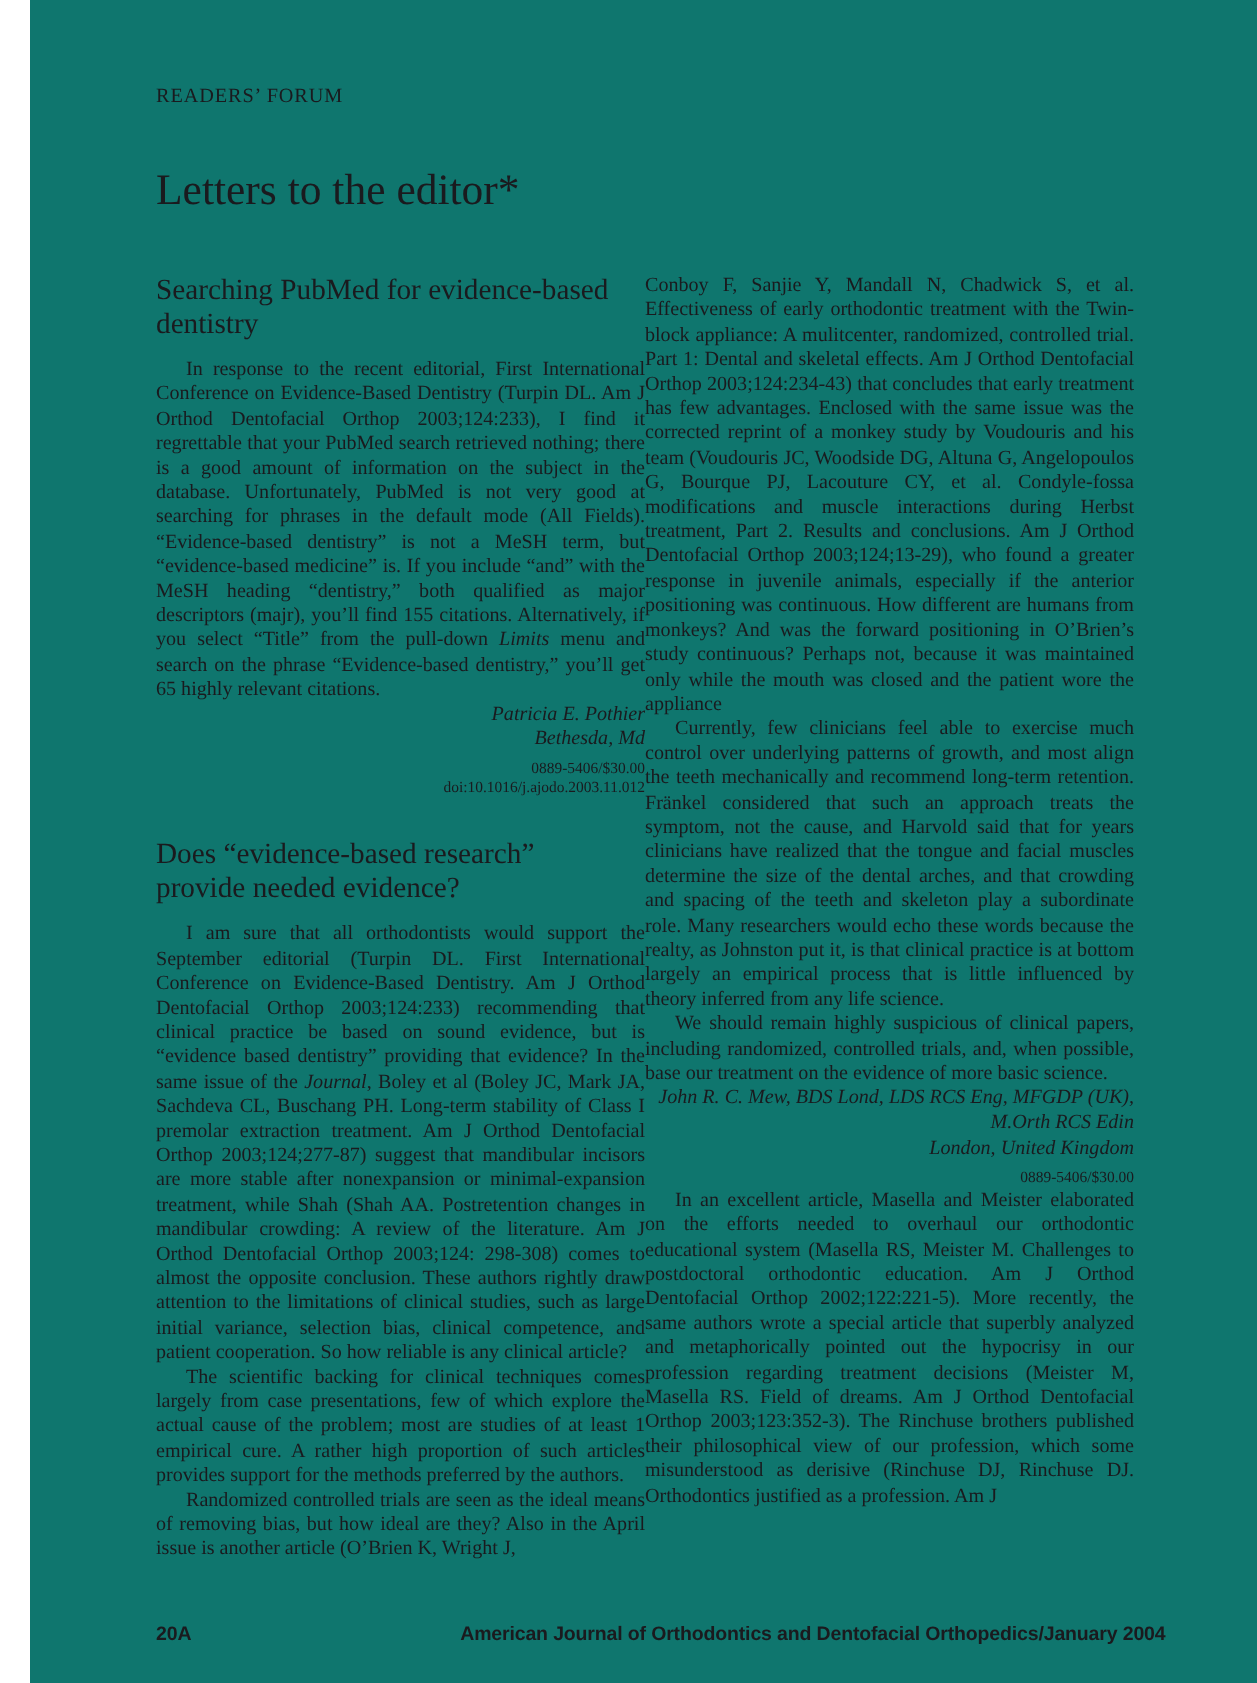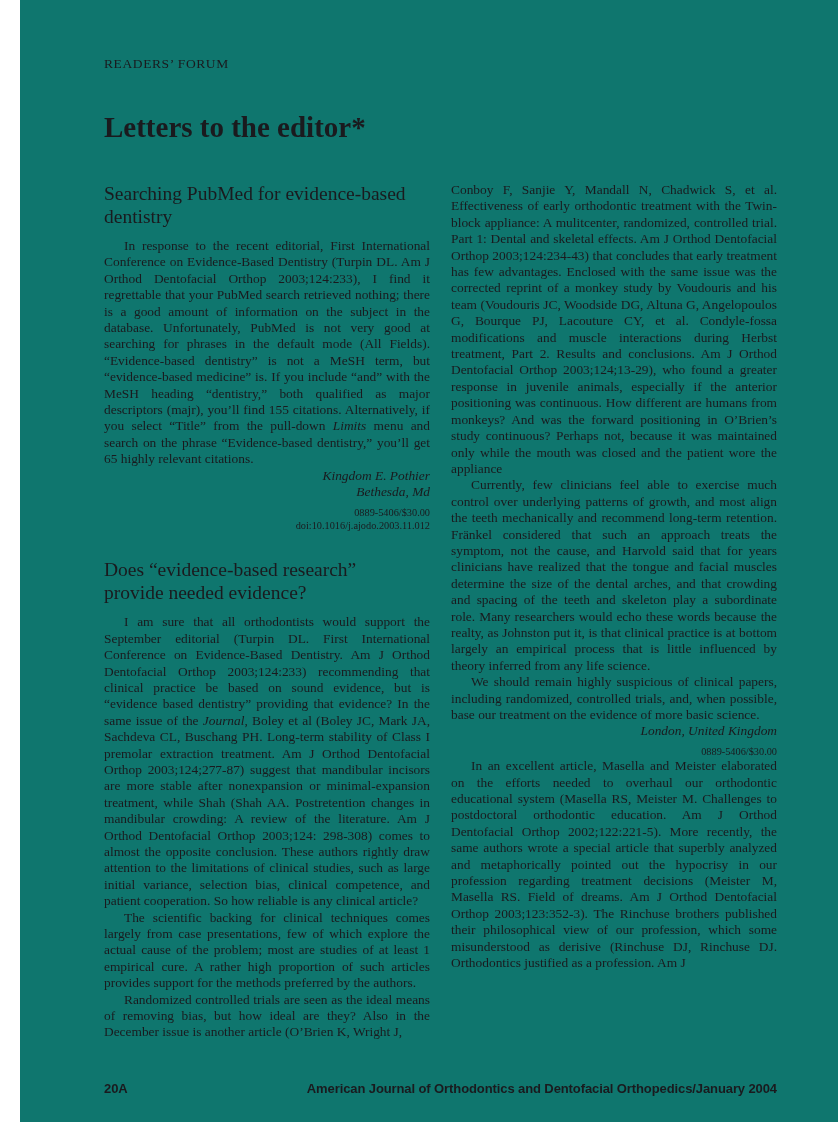--- a/index.html
+++ b/index.html
@@ -15,27 +15,26 @@
     overflow: hidden;
     margin-left: 20px;
   }
   .kicker {
     font-size: 13.5px;
     letter-spacing: 0.6px;
     margin: 0;
   }
   .page-title {
     font-size: 29px;
-    font-weight: bold;
+    font-weight: normal;
     margin: 38px 0 0 0;
     line-height: 34px;
   }
   .columns {
     display: flex;
-    gap: 21px;
     margin-top: 38px;
   }
   .col {
     width: 326px;
     text-align: justify;
   }
   h2.section-heading {
     font-size: 19.5px;
     font-weight: normal;
     line-height: 23px;
@@ -96,45 +95,47 @@
 
   <div class="columns">
 
     <div class="col">
 
       <h2 class="section-heading">Searching PubMed for evidence-based
 dentistry</h2>
       <p class="body-par"><span>In response to the recent editorial, First International Conference on Evidence-Based Dentistry (Turpin DL. Am J Orthod Dentofacial Orthop 2003;124:233), I find it regrettable that your PubMed search retrieved nothing; there is a good amount of information on the subject in the database. Unfortunately, PubMed is not very good at searching for phrases in the default mode (All Fields). “Evidence-based dentistry” is not a MeSH term, but “evidence-based medicine” is. If you include “and” with the MeSH heading “dentistry,” both qualified as major descriptors (majr), you’ll find 155 citations. Alternatively, if you select “Title” from the pull-down </span><span class="it">Limits</span><span> menu and search on the phrase “Evidence-based dentistry,” you’ll get 65 highly relevant citations.</span></p>
 
       <div class="signature">
-        <div>Kingdom E. Pothier</div>
+        <div>Patricia E. Pothier</div>
         <div>Bethesda, Md</div>
       </div>
 
       <div class="pub-info">
         <div>0889-5406/$30.00</div>
         <div>doi:10.1016/j.ajodo.2003.11.012</div>
       </div>
 
       <h2 class="section-heading mt">Does “evidence-based research”
 provide needed evidence?</h2>
       <p class="body-par"><span>I am sure that all orthodontists would support the September editorial (Turpin DL. First International Conference on Evidence-Based Dentistry. Am J Orthod Dentofacial Orthop 2003;124:233) recommending that clinical practice be based on sound evidence, but is “evidence based dentistry” providing that evidence? In the same issue of the </span><span class="it">Journal</span><span>, Boley et al (Boley JC, Mark JA, Sachdeva CL, Buschang PH. Long-term stability of Class I premolar extraction treatment. Am J Orthod Dentofacial Orthop 2003;124;277-87) suggest that mandibular incisors are more stable after nonexpansion or minimal-expansion treatment, while Shah (Shah AA. Postretention changes in mandibular crowding: A review of the literature. Am J Orthod Dentofacial Orthop 2003;124: 298-308) comes to almost the opposite conclusion. These authors rightly draw attention to the limitations of clinical studies, such as large initial variance, selection bias, clinical competence, and patient cooperation. So how reliable is any clinical article?</span></p>
       <p class="body-par"><span>The scientific backing for clinical techniques comes largely from case presentations, few of which explore the actual cause of the problem; most are studies of at least 1 empirical cure. A rather high proportion of such articles provides support for the methods preferred by the authors.</span></p>
-      <p class="body-par"><span>Randomized controlled trials are seen as the ideal means of removing bias, but how ideal are they? Also in the December issue is another article (O’Brien K, Wright J,</span></p>
+      <p class="body-par"><span>Randomized controlled trials are seen as the ideal means of removing bias, but how ideal are they? Also in the April issue is another article (O’Brien K, Wright J,</span></p>
 
 
     </div>
 
     <div class="col">
 
       <p class="body-par continuation"><span>Conboy F, Sanjie Y, Mandall N, Chadwick S, et al. Effectiveness of early orthodontic treatment with the Twin-block appliance: A mulitcenter, randomized, controlled trial. Part 1: Dental and skeletal effects. Am J Orthod Dentofacial Orthop 2003;124:234-43) that concludes that early treatment has few advantages. Enclosed with the same issue was the corrected reprint of a monkey study by Voudouris and his team (Voudouris JC, Woodside DG, Altuna G, Angelopoulos G, Bourque PJ, Lacouture CY, et al. Condyle-fossa modifications and muscle interactions during Herbst treatment, Part 2. Results and conclusions. Am J Orthod Dentofacial Orthop 2003;124;13-29), who found a greater response in juvenile animals, especially if the anterior positioning was continuous. How different are humans from monkeys? And was the forward positioning in O’Brien’s study continuous? Perhaps not, because it was maintained only while the mouth was closed and the patient wore the appliance</span></p>
       <p class="body-par"><span>Currently, few clinicians feel able to exercise much control over underlying patterns of growth, and most align the teeth mechanically and recommend long-term retention. Fränkel considered that such an approach treats the symptom, not the cause, and Harvold said that for years clinicians have realized that the tongue and facial muscles determine the size of the dental arches, and that crowding and spacing of the teeth and skeleton play a subordinate role. Many researchers would echo these words because the realty, as Johnston put it, is that clinical practice is at bottom largely an empirical process that is little influenced by theory inferred from any life science.</span></p>
       <p class="body-par"><span>We should remain highly suspicious of clinical papers, including randomized, controlled trials, and, when possible, base our treatment on the evidence of more basic science.</span></p>
 
       <div class="signature">
+        <div>John R. C. Mew, BDS Lond, LDS RCS Eng, MFGDP (UK),</div>
+        <div>M.Orth RCS Edin</div>
         <div>London, United Kingdom</div>
       </div>
 
       <div class="pub-info">
         <div>0889-5406/$30.00</div>
       </div>
 
       <p class="body-par"><span>In an excellent article, Masella and Meister elaborated on the efforts needed to overhaul our orthodontic educational system (Masella RS, Meister M. Challenges to postdoctoral orthodontic education. Am J Orthod Dentofacial Orthop 2002;122:221-5). More recently, the same authors wrote a special article that superbly analyzed and metaphorically pointed out the hypocrisy in our profession regarding treatment decisions (Meister M, Masella RS. Field of dreams. Am J Orthod Dentofacial Orthop 2003;123:352-3). The Rinchuse brothers published their philosophical view of our profession, which some misunderstood as derisive (Rinchuse DJ, Rinchuse DJ. Orthodontics justified as a profession. Am J</span></p>
 
     </div>

